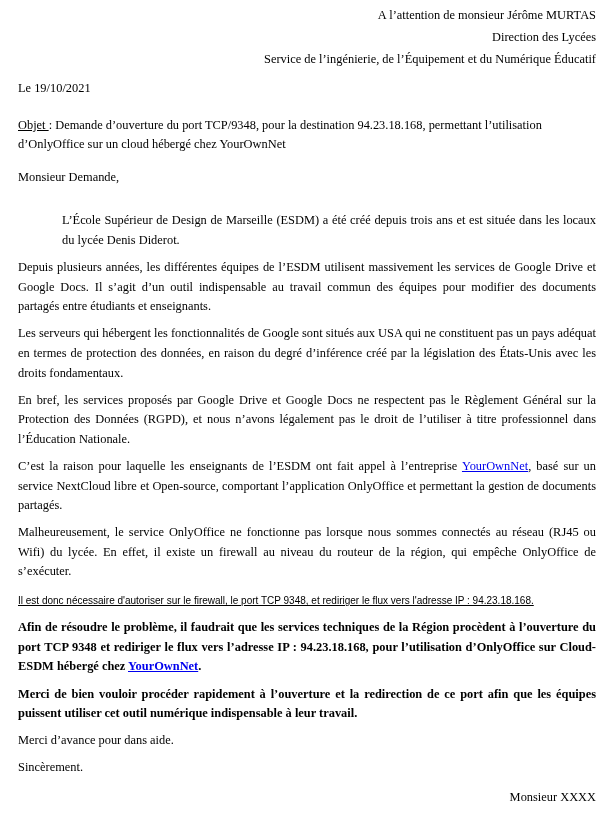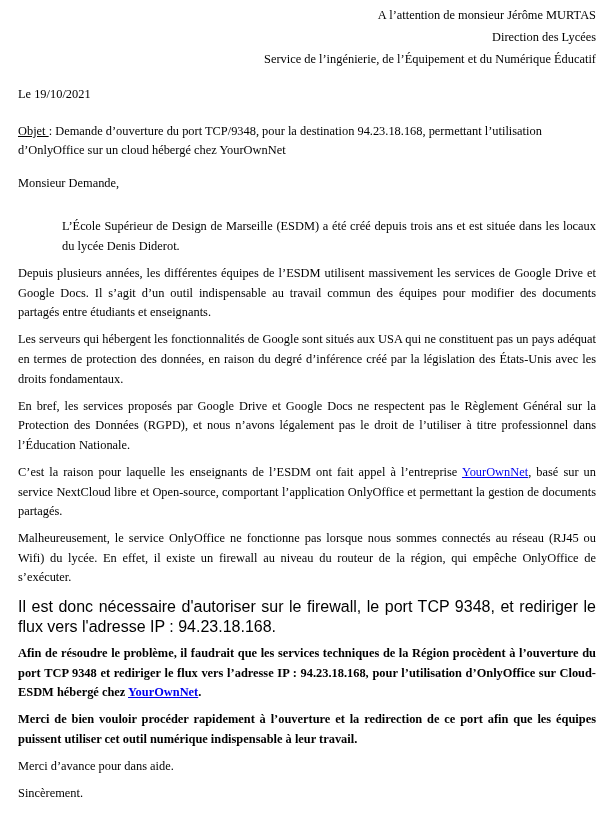--- a/index.html
+++ b/index.html
@@ -20,32 +20,33 @@
     font-family: "Liberation Serif", serif;
     font-size: 12.4px;
     color: #000000;
   }
   p { margin: 0; line-height: 19.6px; }
 
   .header p {
     text-align: right;
     line-height: 22px;
   }
-  .date    { margin-top: 15px; }
+  .date    { margin-top: 9px; }
   .subject { margin-top: 17px; }
   .salutation { margin-top: 13px; }
 
   .para { margin-top: 7.5px; text-align: justify; }
   .para.first { margin-top: 24px; margin-left: 44px; }
   .para.gap   { margin-top: 9px; }
 
   .sans {
     font-family: "Liberation Sans", sans-serif;
-    font-size: 16px;
+    font-size: 10px;
     line-height: 19.8px;
+    text-decoration: underline;
   }
   .bold { font-weight: bold; }
 
   .closing { margin-top: 7.5px; }
 
   .sig { text-align: right; margin-top: 10.5px; }
 
   .underline { text-decoration: underline; white-space: pre; }
 
   a.link {

